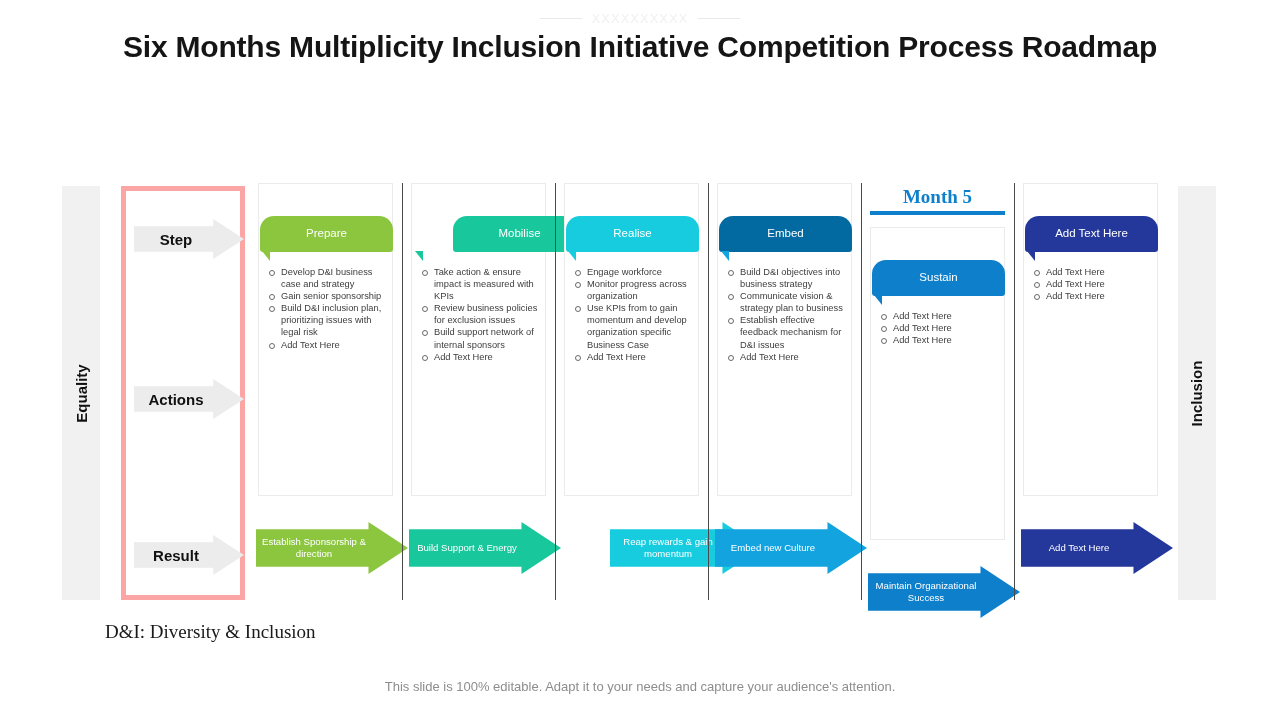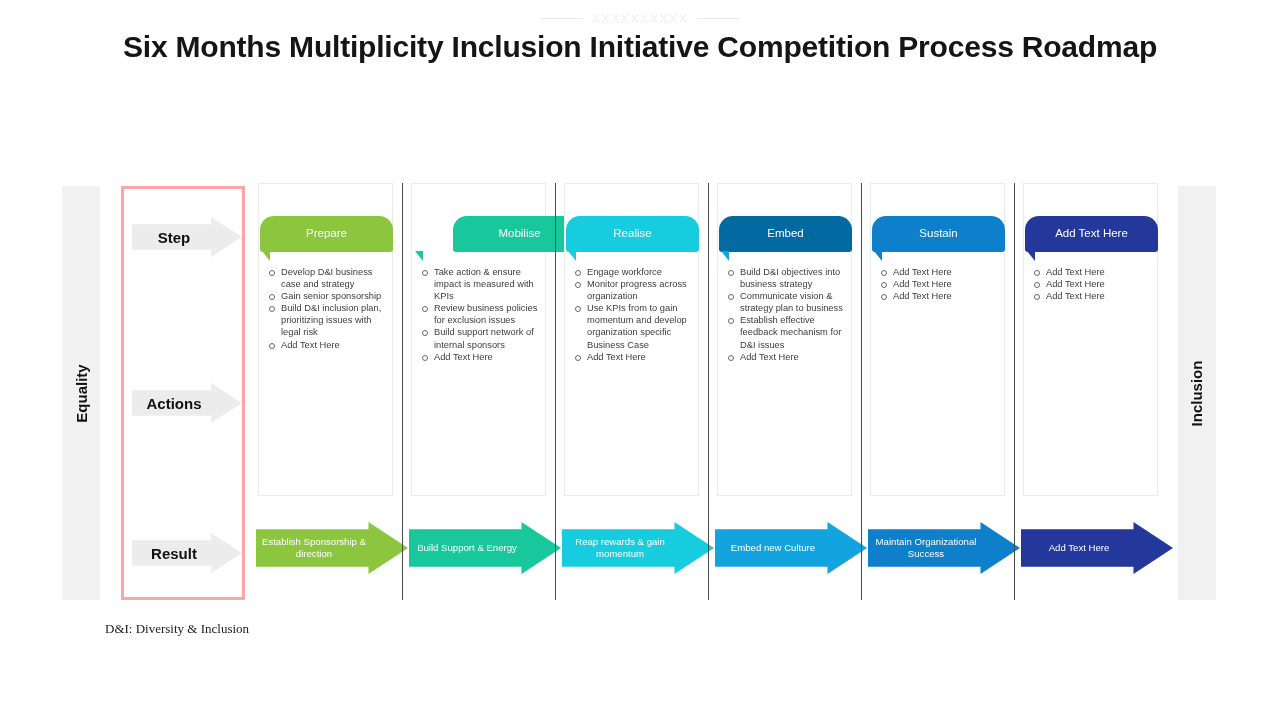--- a/index.html
+++ b/index.html
@@ -56,32 +56,32 @@
   .vert-text {
     transform: rotate(-90deg);
     white-space:nowrap;
     font-size:15px; font-weight:bold; color:#111;
     font-family:"Liberation Sans", sans-serif;
   }
 
   
   .label-col {
     position:absolute; top:186px; left:121px; width:124px; height:414px;
-    background:#fff; border:3px solid #fca5a5;
+    background:#fff; border:5px solid #fca5a5;
   }
   .gray-arrow {
     position:absolute; left:8px; width:110px; height:40px;
     display:flex; align-items:center; justify-content:center;
     background:#ececec;
     clip-path: polygon(0 18%, 72% 18%, 72% 0, 100% 50%, 72% 100%, 72% 82%, 0 82%);
     font-size:15px; font-weight:bold; color:#111;
     padding-right:26px;
   }
   .gray-arrow.step   { top:28px; }
-  .gray-arrow.actions{ top:194px; }
+  .gray-arrow.actions{ top:188px; }
   .gray-arrow.result { top:344px; }
 
   
   .cols { position:absolute; top:183px; left:258px; width:918px; height:417px; }
   .col { position:absolute; top:0; width:135px; height:417px; }
 
   .divider {
     position:absolute; top:183px; width:1px; height:417px; background:#4a4a4a;
   }
 
@@ -128,21 +128,21 @@
     display:flex; align-items:center; justify-content:center;
     clip-path: polygon(0 14%, 74% 14%, 74% 0, 100% 50%, 74% 100%, 74% 86%, 0 86%);
     color:#fff; font-size:9.6px; line-height:12.5px; text-align:center;
     padding-right:38px; padding-left:2px;
   }
 
   
   .legend {
     position:absolute; top:621px; left:105px;
     font-family:"Liberation Serif", serif;
-    font-size:13px; color:#1a1a1a;
+    font-size:19px; color:#1a1a1a;
   }
   .editable-note {
     position:absolute; top:679px; left:0; width:1280px;
     text-align:center;
     font-size:13px; color:#8d8d8d;
     font-family:"Liberation Sans", sans-serif;
   }
 </style>
 </head>
 <body>
@@ -228,36 +228,36 @@
         <div class="card">
           <div class="banner" style="background: rgb(23, 204, 222);">Realise</div>
           <div class="tail" style="border-top-color: rgb(23, 204, 222);"></div>
           <ul class="bullets">
             <li>Engage workforce</li>
             <li>Monitor progress across organization</li>
             <li>Use KPIs from to gain momentum and develop organization specific Business Case</li>
             <li>Add Text Here</li>
           </ul>
         </div>
-        <div class="res-arrow" style="background: rgb(23, 204, 222);">Reap rewards &amp; gain momentum</div>
+        <div class="res-arrow" style="background: rgb(23, 204, 222); margin-left: 48px;">Reap rewards &amp; gain momentum</div>
       </div>
       <div class="col" style="left: 459px;">
         <div class="card">
           <div class="banner" style="background: #0369a1;">Embed</div>
           <div class="tail" style="border-top-color: rgb(19, 164, 224);"></div>
           <ul class="bullets">
             <li>Build D&amp;I objectives into business strategy</li>
             <li>Communicate vision &amp; strategy plan to business</li>
             <li>Establish effective feedback mechanism for D&amp;I issues</li>
             <li>Add Text Here</li>
           </ul>
         </div>
         <div class="res-arrow" style="background: rgb(19, 164, 224);">Embed new Culture</div>
       </div>
-      <div class="col" style="left: 612px;">
+      <div class="col" style="left: 612px; margin-top: 44px;">
         <div class="card">
           <div class="banner" style="background: rgb(14, 127, 203);">Sustain</div>
           <div class="tail" style="border-top-color: rgb(14, 127, 203);"></div>
           <ul class="bullets">
             <li>Add Text Here</li>
             <li>Add Text Here</li>
             <li>Add Text Here</li>
           </ul>
         </div>
         <div class="res-arrow" style="background: rgb(14, 127, 203);">Maintain Organizational Success</div>
@@ -270,19 +270,20 @@
             <li>Add Text Here</li>
             <li>Add Text Here</li>
             <li>Add Text Here</li>
           </ul>
         </div>
         <div class="res-arrow" style="background: rgb(36, 55, 155);">Add Text Here</div>
       </div>
     </div>
 
   <div class="legend">D&amp;I: Diversity &amp; Inclusion</div>
+  <div class="editable-note">This slide is 100% editable. Adapt it to your needs and capture your audience's attention.</div>
 
 <div class="divider" style="left: 402px;"></div>
     <div class="divider" style="left: 555px;"></div>
     <div class="divider" style="left: 708px;"></div>
     <div class="divider" style="left: 861px;"></div>
     <div class="divider" style="left: 1014px;"></div>
   </div>
 
 </body></html>

